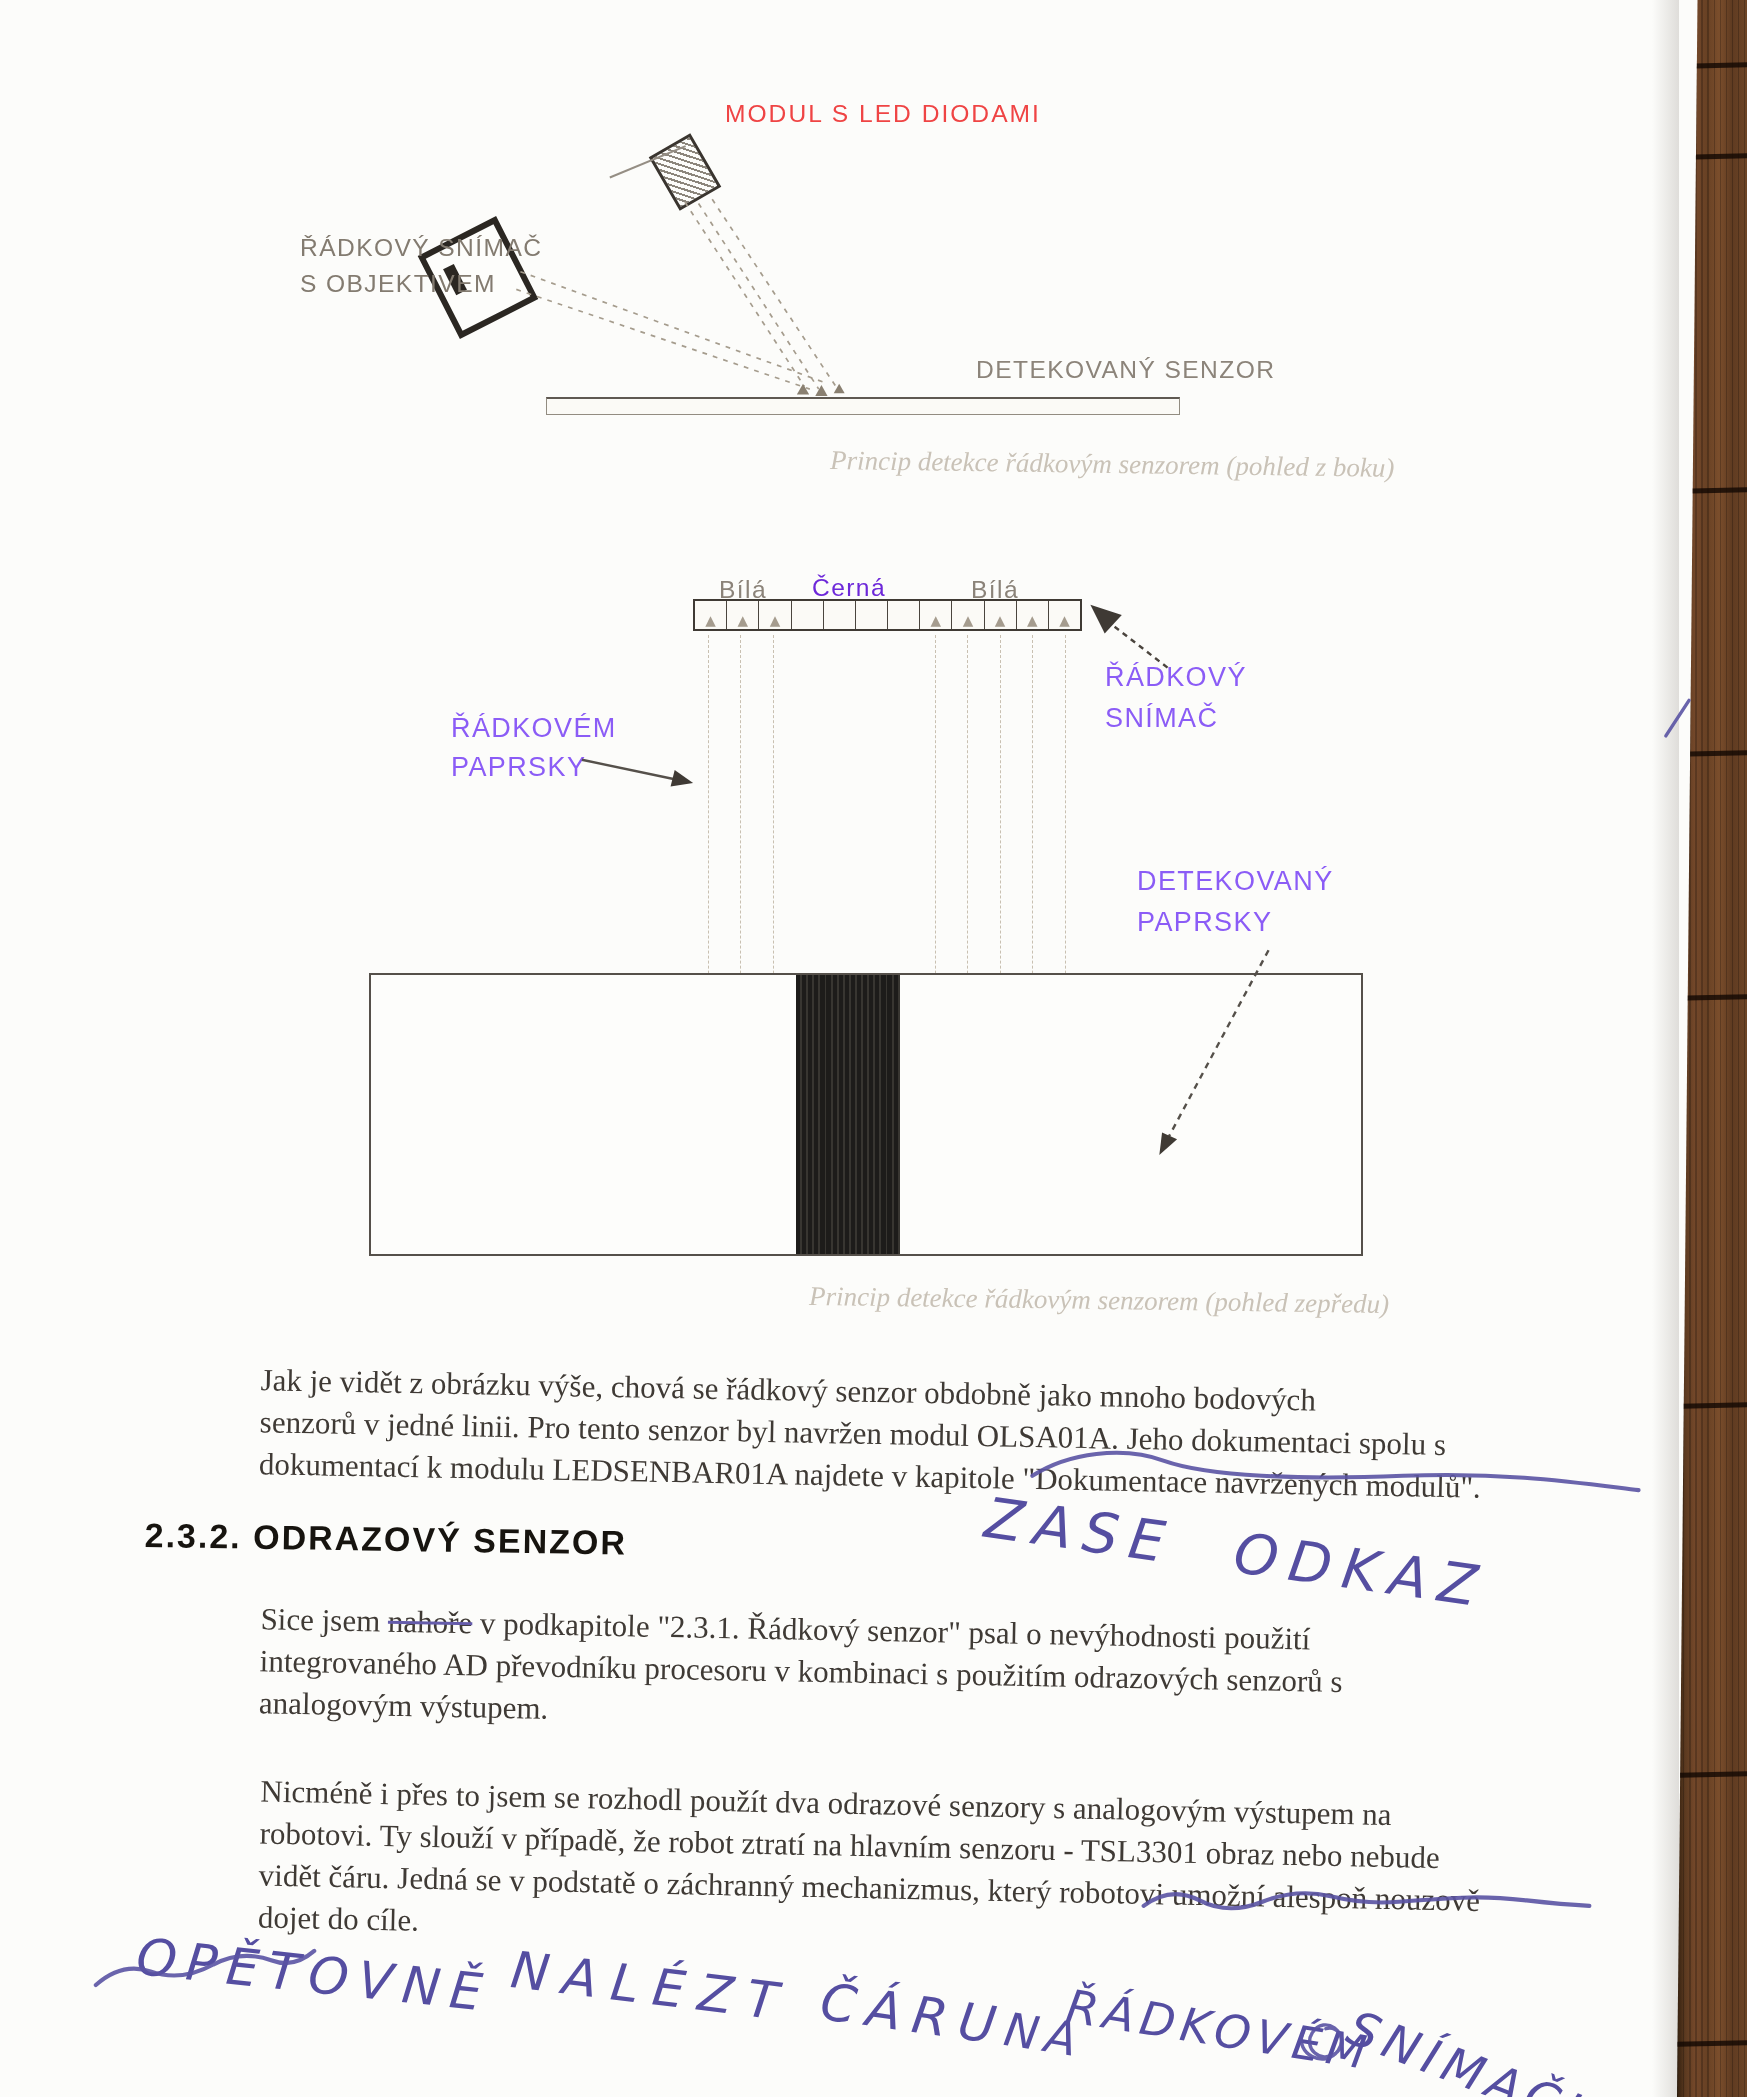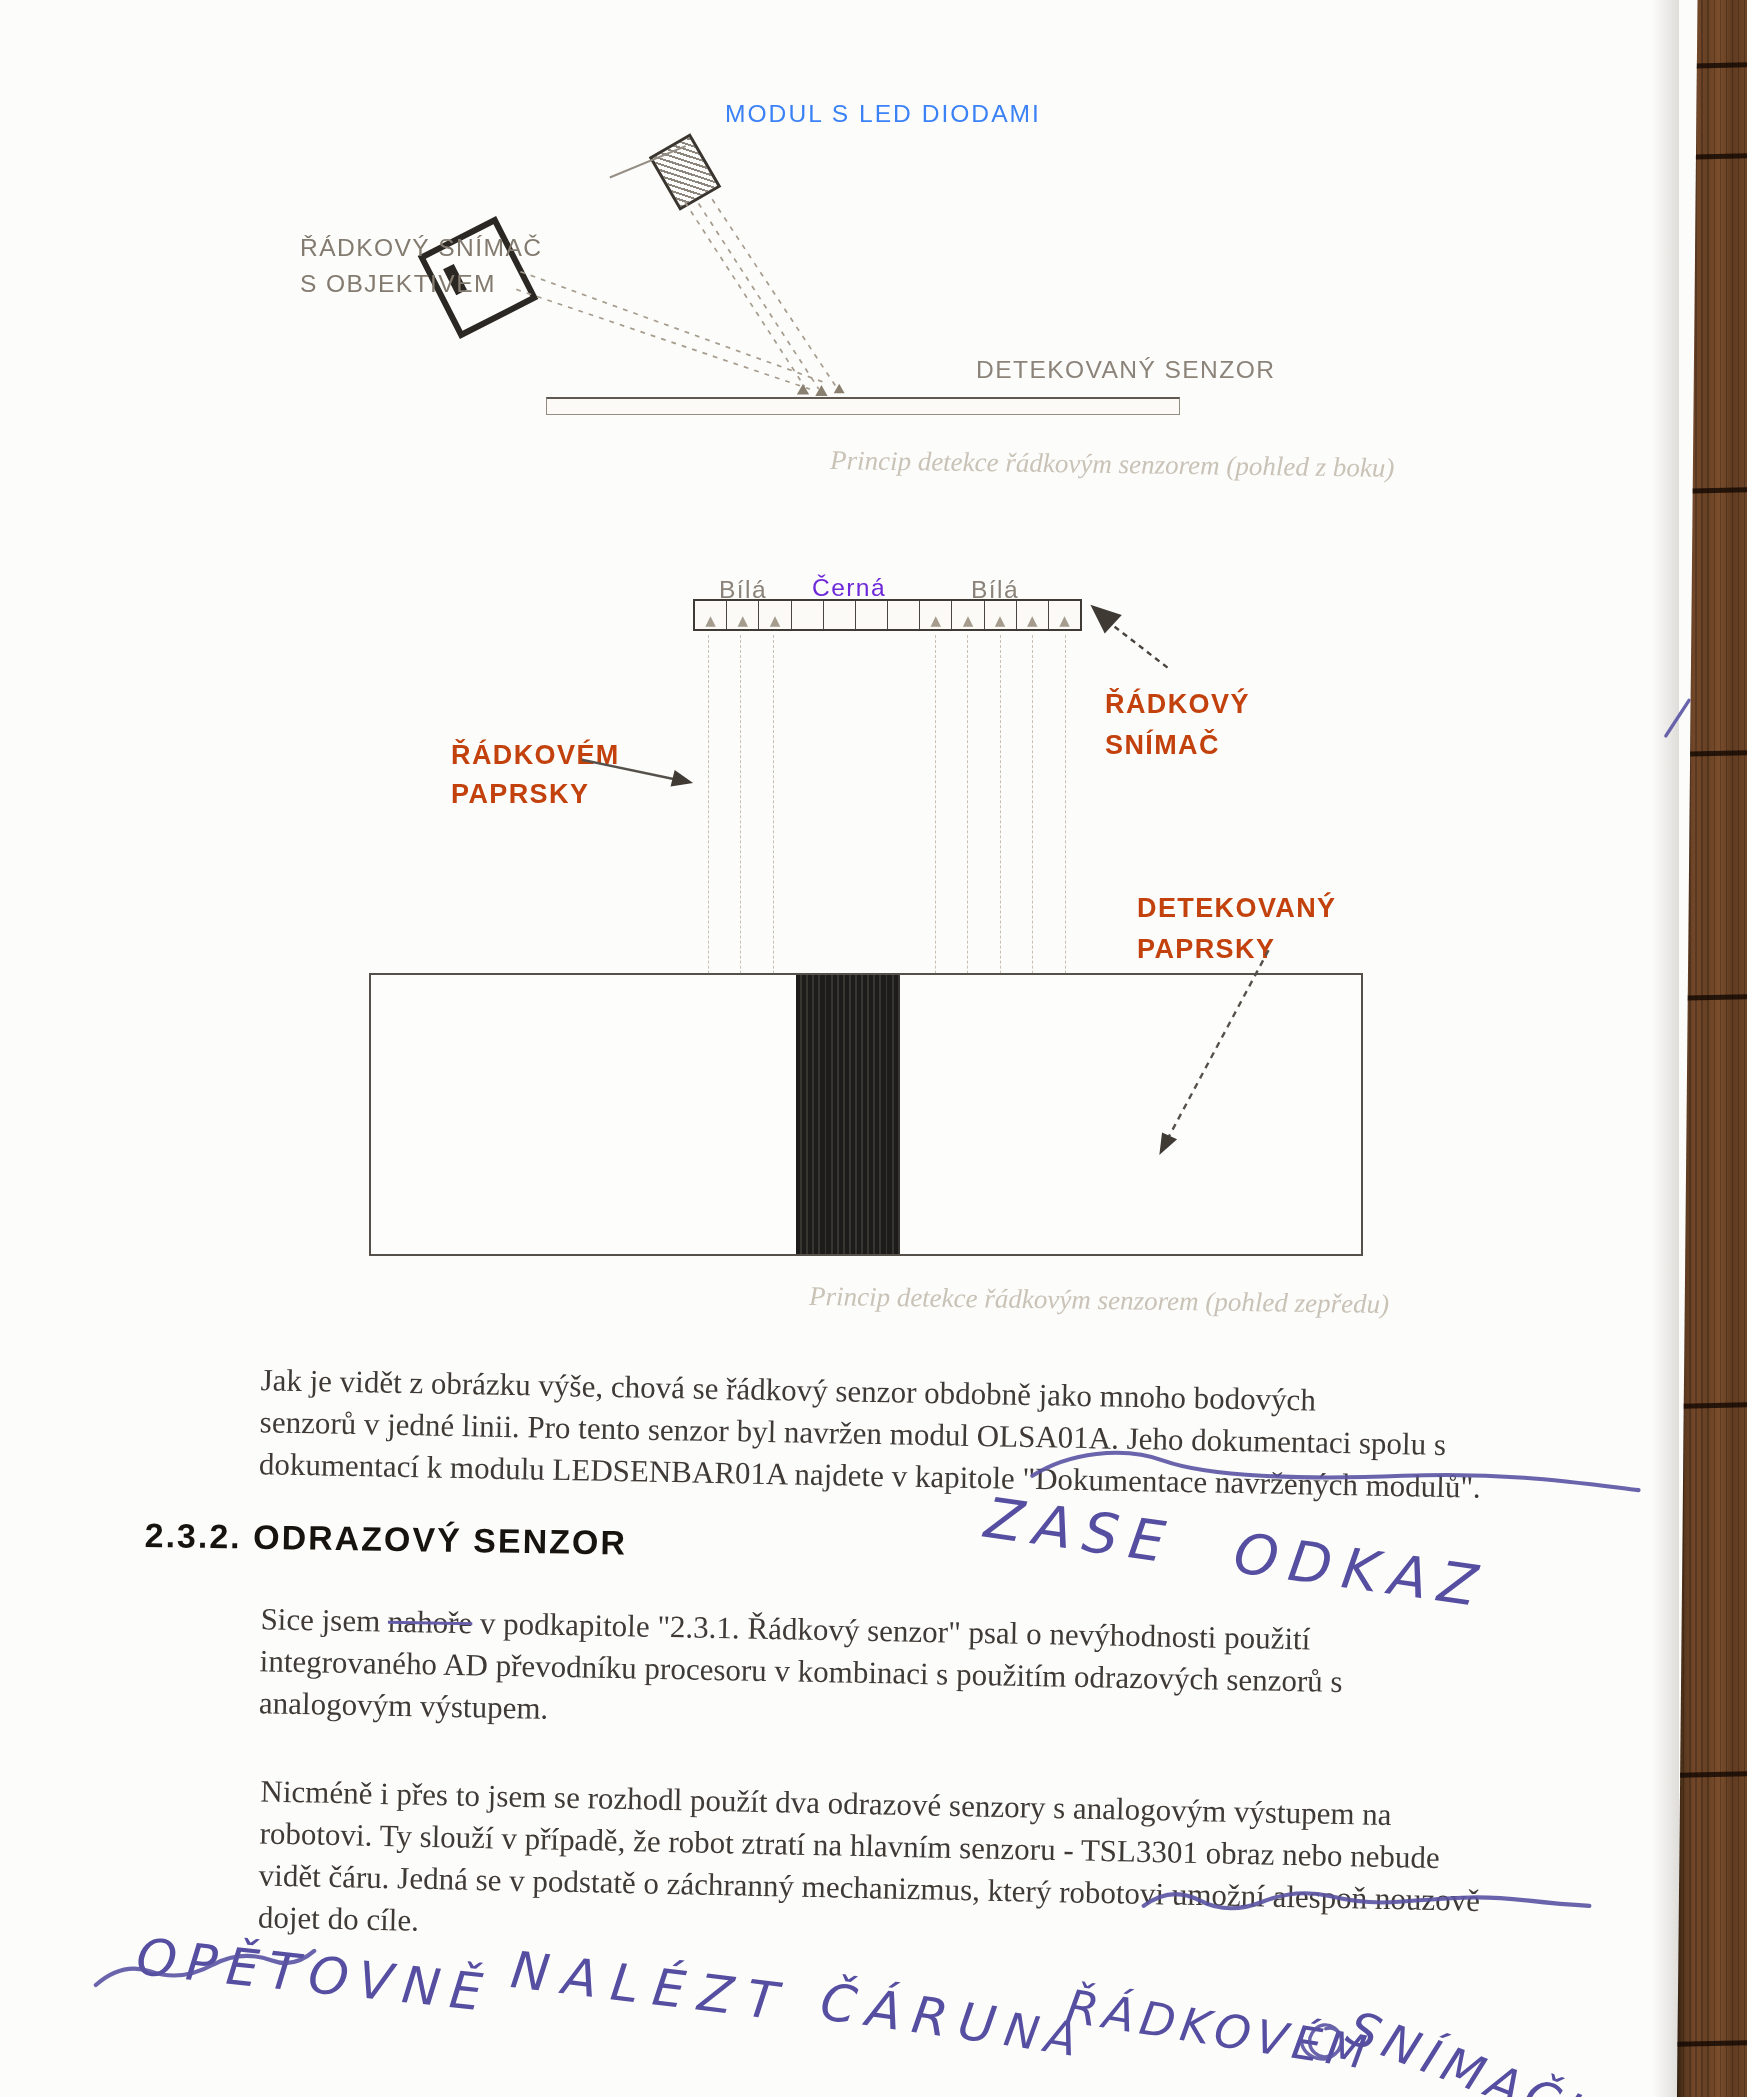--- a/index.html
+++ b/index.html
@@ -9,23 +9,23 @@
   .wood{position:absolute;top:0;right:0;width:71px;height:100%;
         clip-path:polygon(20.5px 0,100% 0,100% 100%,0 100%);
         background:
           repeating-linear-gradient(90deg,rgba(0,0,0,.22) 0 1.4px,rgba(0,0,0,0) 1.4px 6.1px),
           linear-gradient(90deg,#33200f 0px,#5c3a20 8.2px,#74482a 18px,#684124 30px,#7b4e2c 42px,#5f3b21 55px,#6f4628 71px);}
   .crack{position:absolute;left:-4.1px;width:120%;height:4.8px;background:rgba(18,8,2,.8);transform:rotate(-1.2deg);}
   .edge-shade{position:absolute;top:0;left:1652px;width:27px;height:100%;
         background:linear-gradient(90deg,rgba(0,0,0,0),rgba(90,80,70,.18));}
   
   .lbl{position:absolute;font-family:"Liberation Sans",sans-serif;white-space:nowrap;}
-  .faint{color:#3b82f6;font-size:24.6px;letter-spacing:2px;}
+  .faint{color:#ef4444;font-size:24.6px;letter-spacing:2px;}
   .faint2{color:#837b70;font-size:24.6px;letter-spacing:1.4px;}
-  .boldlbl{color:#c2410c;font-size:27px;font-weight:bold;letter-spacing:1.4px;margin-top:27px;}
+  .boldlbl{color:#8b5cf6;font-size:27px;font-weight:normal;letter-spacing:1.4px;}
   .caption{position:absolute;font-family:"Liberation Serif",serif;font-style:italic;
            color:#c9c2b7;font-size:27px;white-space:nowrap;transform:rotate(0.8deg);}
   
   .led-module{position:absolute;left:661px;top:141px;width:42px;height:56px;
       border:3.4px solid #3a352f;transform:rotate(-30deg);
       background:repeating-linear-gradient(48deg,#8b857b 0 2px,rgba(0,0,0,0) 2px 5.5px);}
   .sensor-box{position:absolute;left:434px;top:231px;width:76px;height:81px;
       border:6.1px solid #2b2722;transform:rotate(-27deg);background:#fdfdfb;}
   .sensor-chip{position:absolute;left:449px;top:265px;width:12.3px;height:29px;
       background:#2b2722;transform:rotate(-27deg);}

